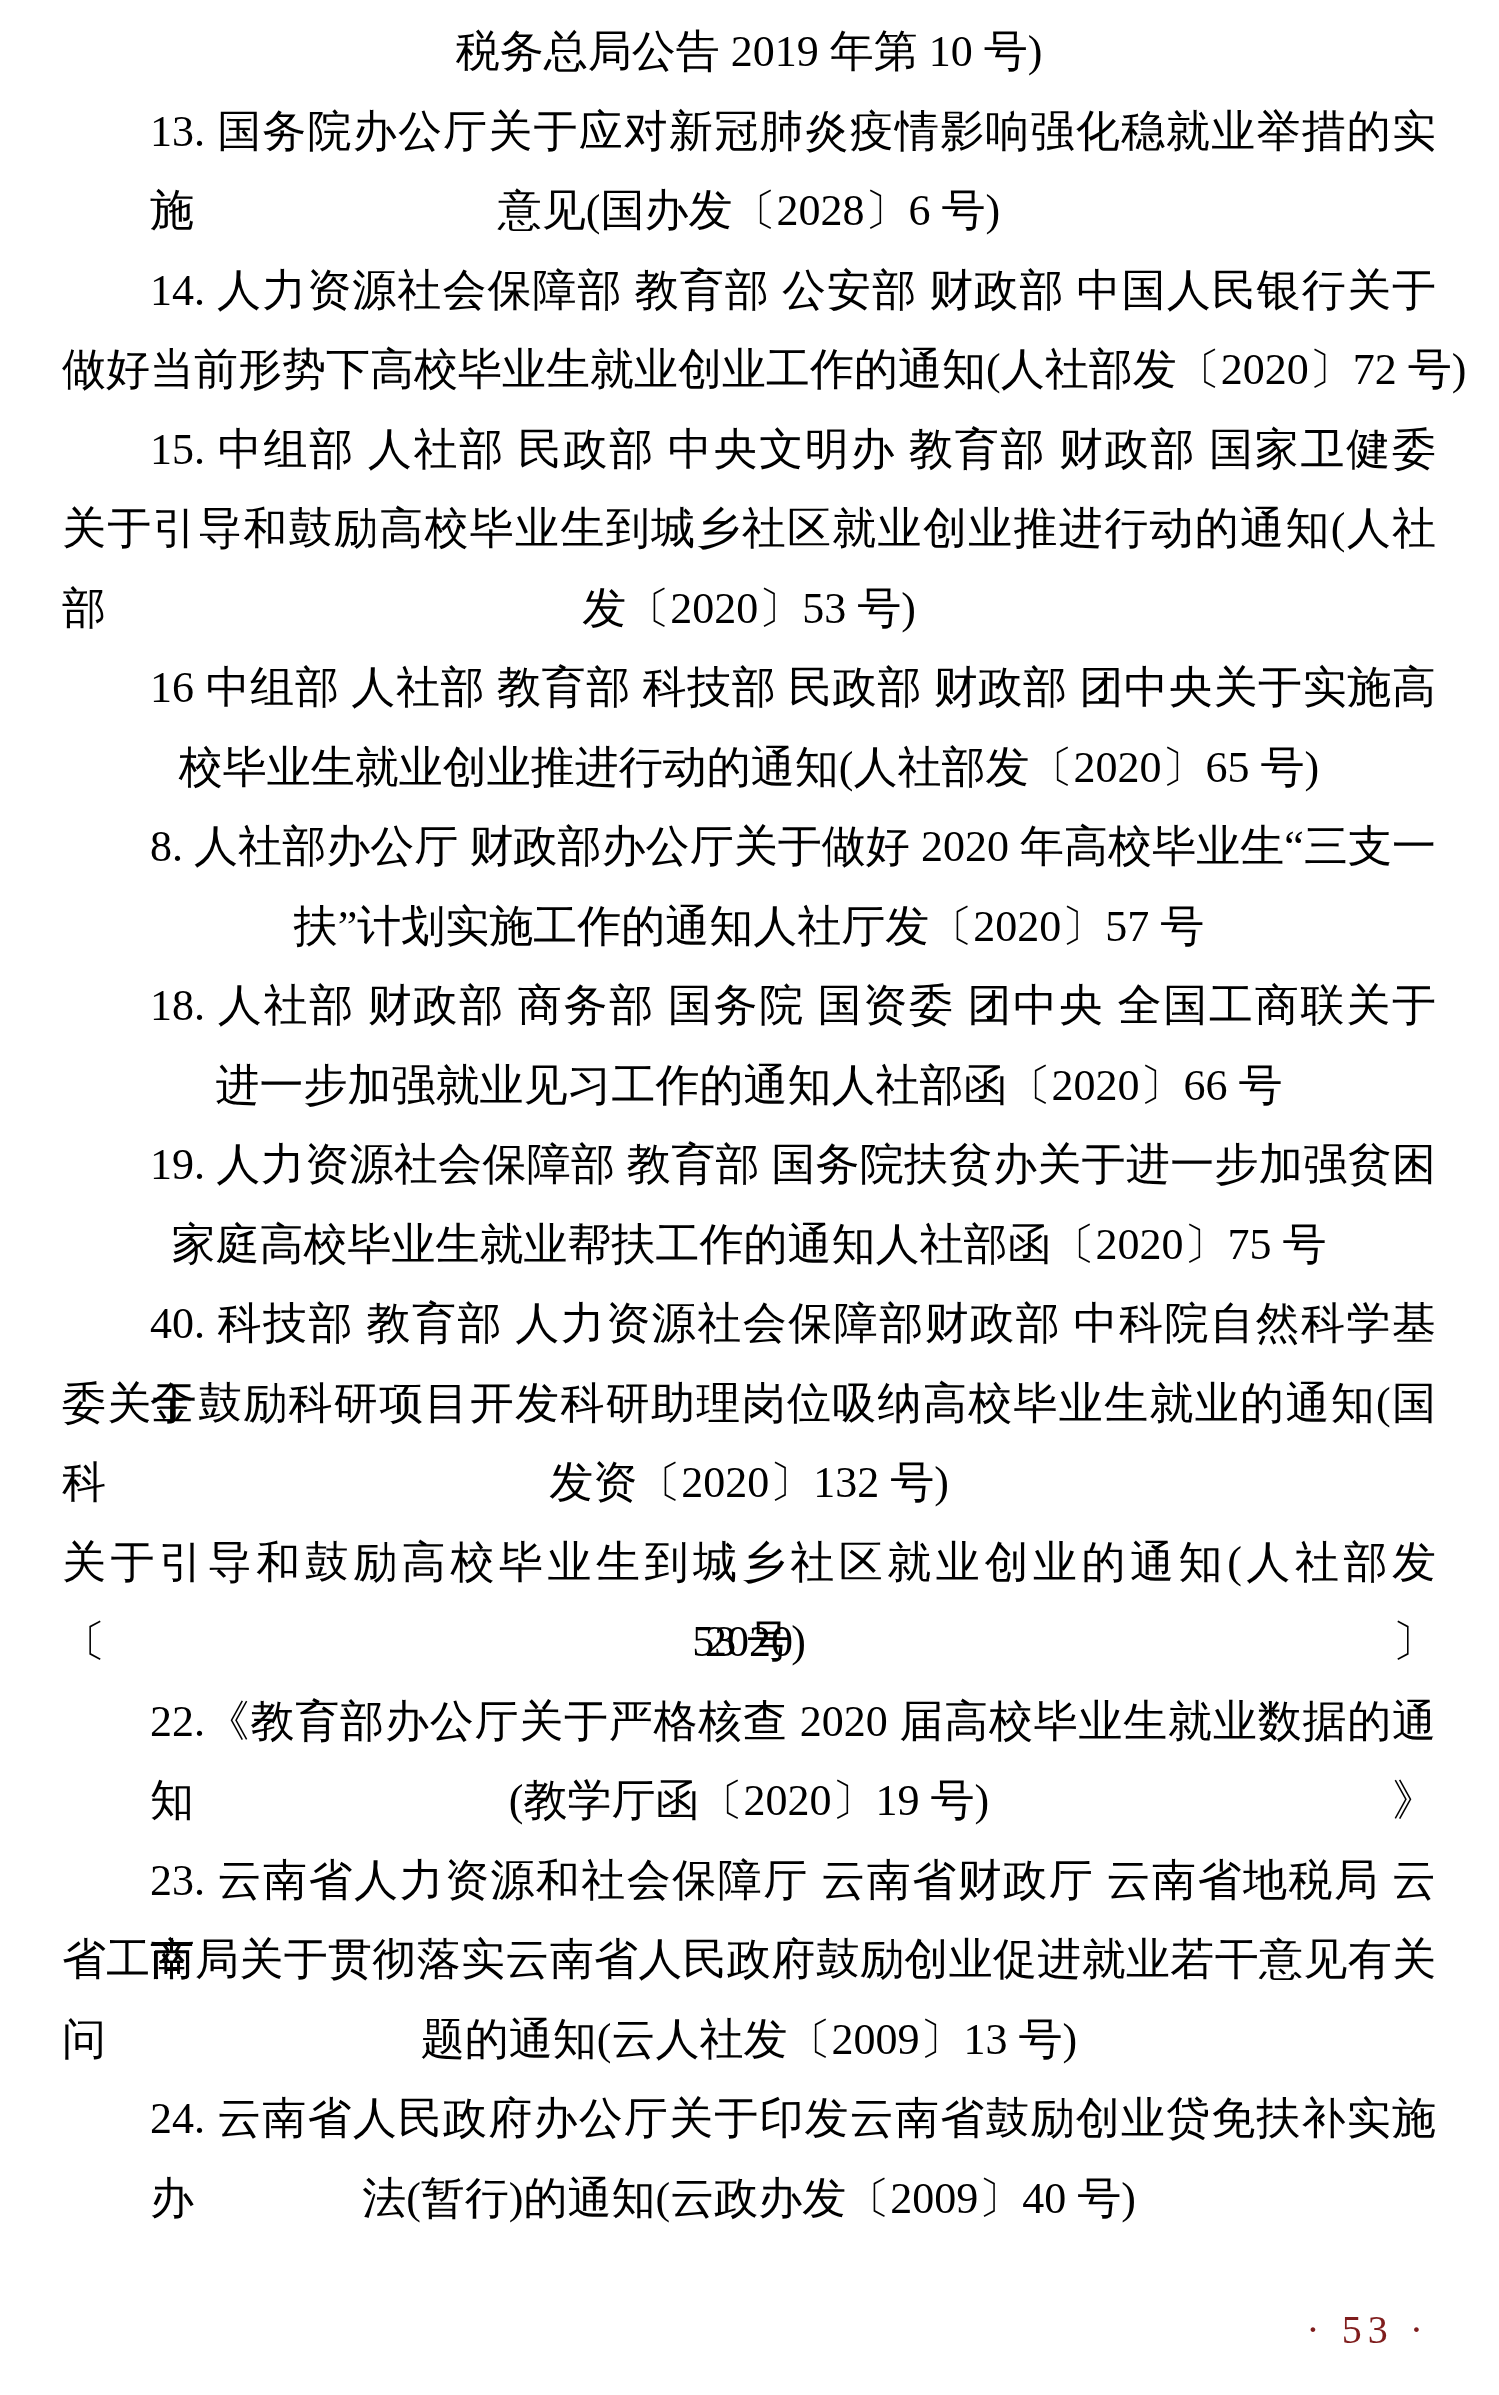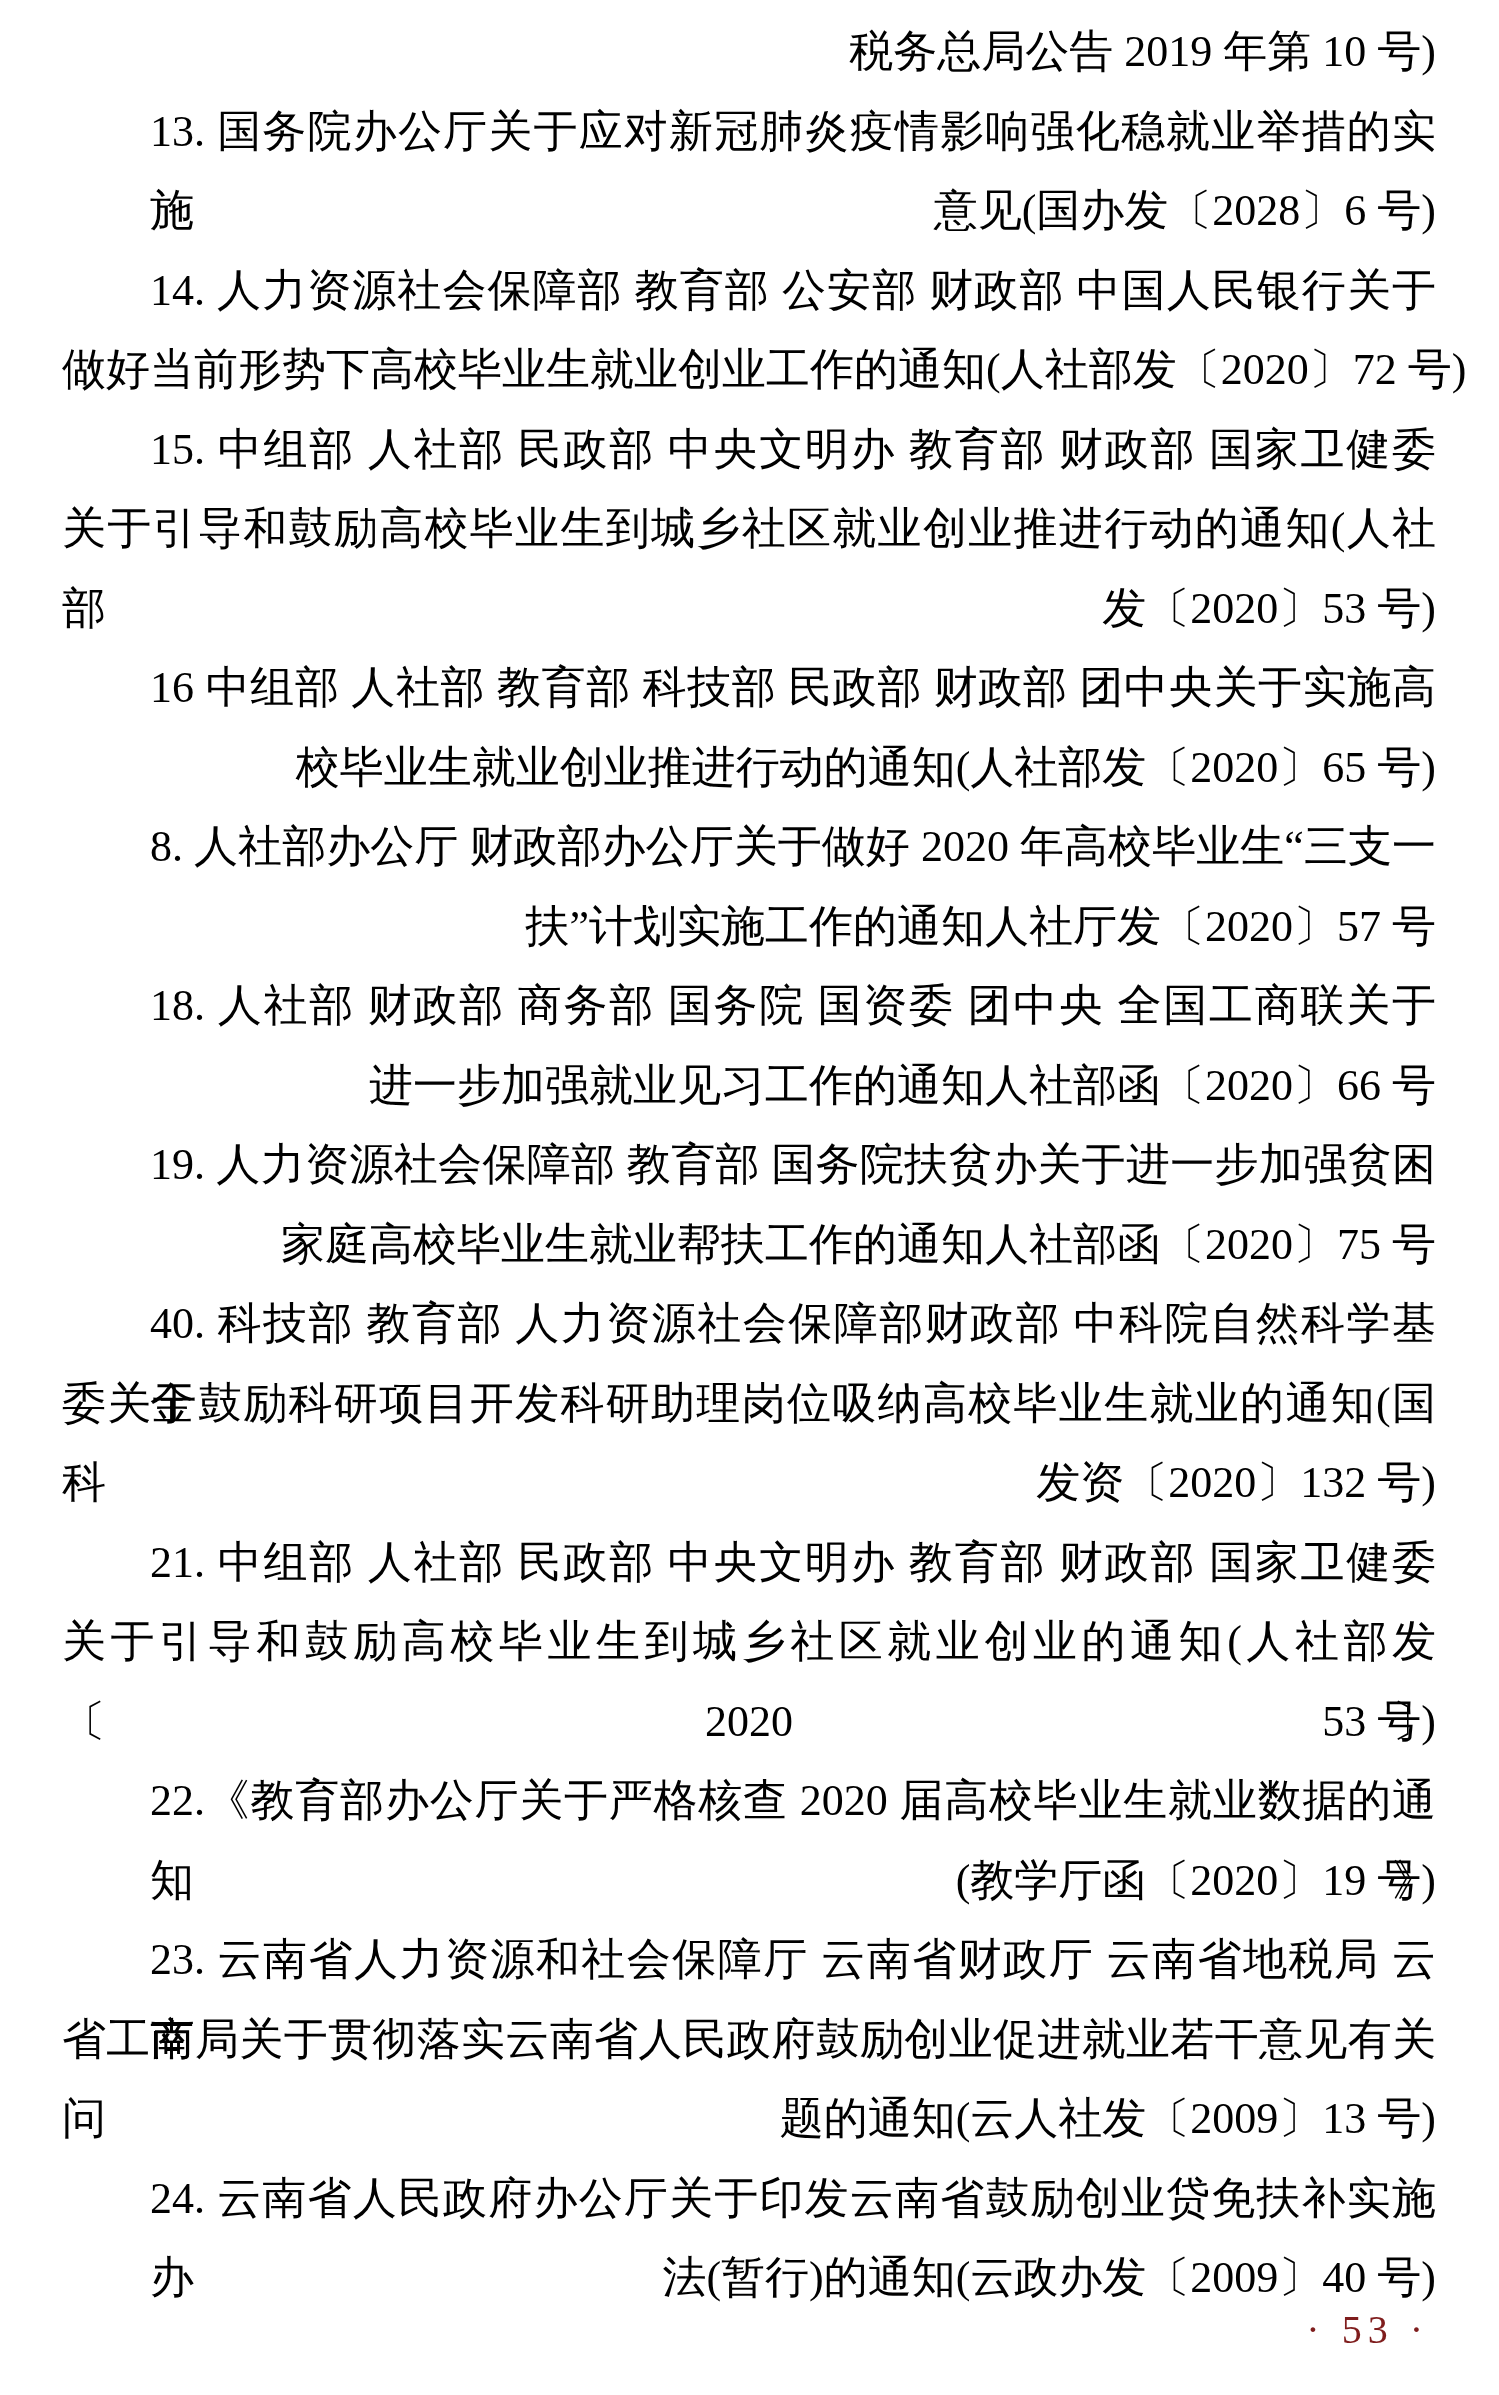--- a/index.html
+++ b/index.html
@@ -19,21 +19,21 @@
     position: absolute;
     left: 62px;
     top: 12px;
     width: 1374px;
   }
   .line {
     font-size: 44px;
     line-height: 79.5px;
     height: 79.5px;
     white-space: nowrap;
-    text-align: right;
+    text-align: center;
     color: #000000;
   }
   .line.fill {
     white-space: normal;
     text-align: justify;
     text-align-last: justify;
   }
   .line.indent {
     padding-left: 88px;
   }
@@ -63,21 +63,20 @@
     <div class="line">校毕业生就业创业推进行动的通知(人社部发〔2020〕65 号)</div>
     <div class="line fill indent">8. 人社部办公厅 财政部办公厅关于做好 2020 年高校毕业生“三支一</div>
     <div class="line">扶”计划实施工作的通知人社厅发〔2020〕57 号</div>
     <div class="line fill indent">18. 人社部 财政部 商务部 国务院 国资委 团中央 全国工商联关于</div>
     <div class="line">进一步加强就业见习工作的通知人社部函〔2020〕66 号</div>
     <div class="line fill indent">19. 人力资源社会保障部 教育部 国务院扶贫办关于进一步加强贫困</div>
     <div class="line">家庭高校毕业生就业帮扶工作的通知人社部函〔2020〕75 号</div>
     <div class="line fill indent">40. 科技部 教育部 人力资源社会保障部财政部 中科院自然科学基金</div>
     <div class="line fill">委关于鼓励科研项目开发科研助理岗位吸纳高校毕业生就业的通知(国科</div>
     <div class="line">发资〔2020〕132 号)</div>
-    <div class="line fill indent">21. 中组部 人社部 民政部 中央文明办 教育部 财政部 国家卫健委</div>
     <div class="line fill">关于引导和鼓励高校毕业生到城乡社区就业创业的通知(人社部发〔2020〕</div>
     <div class="line">53 号)</div>
     <div class="line fill indent">22.《教育部办公厅关于严格核查 2020 届高校毕业生就业数据的通知》</div>
     <div class="line">(教学厅函〔2020〕19 号)</div>
     <div class="line fill indent">23. 云南省人力资源和社会保障厅 云南省财政厅 云南省地税局 云南</div>
     <div class="line fill">省工商局关于贯彻落实云南省人民政府鼓励创业促进就业若干意见有关问</div>
     <div class="line">题的通知(云人社发〔2009〕13 号)</div>
     <div class="line fill indent">24. 云南省人民政府办公厅关于印发云南省鼓励创业贷免扶补实施办</div>
     <div class="line">法(暂行)的通知(云政办发〔2009〕40 号)</div>
   </div>

